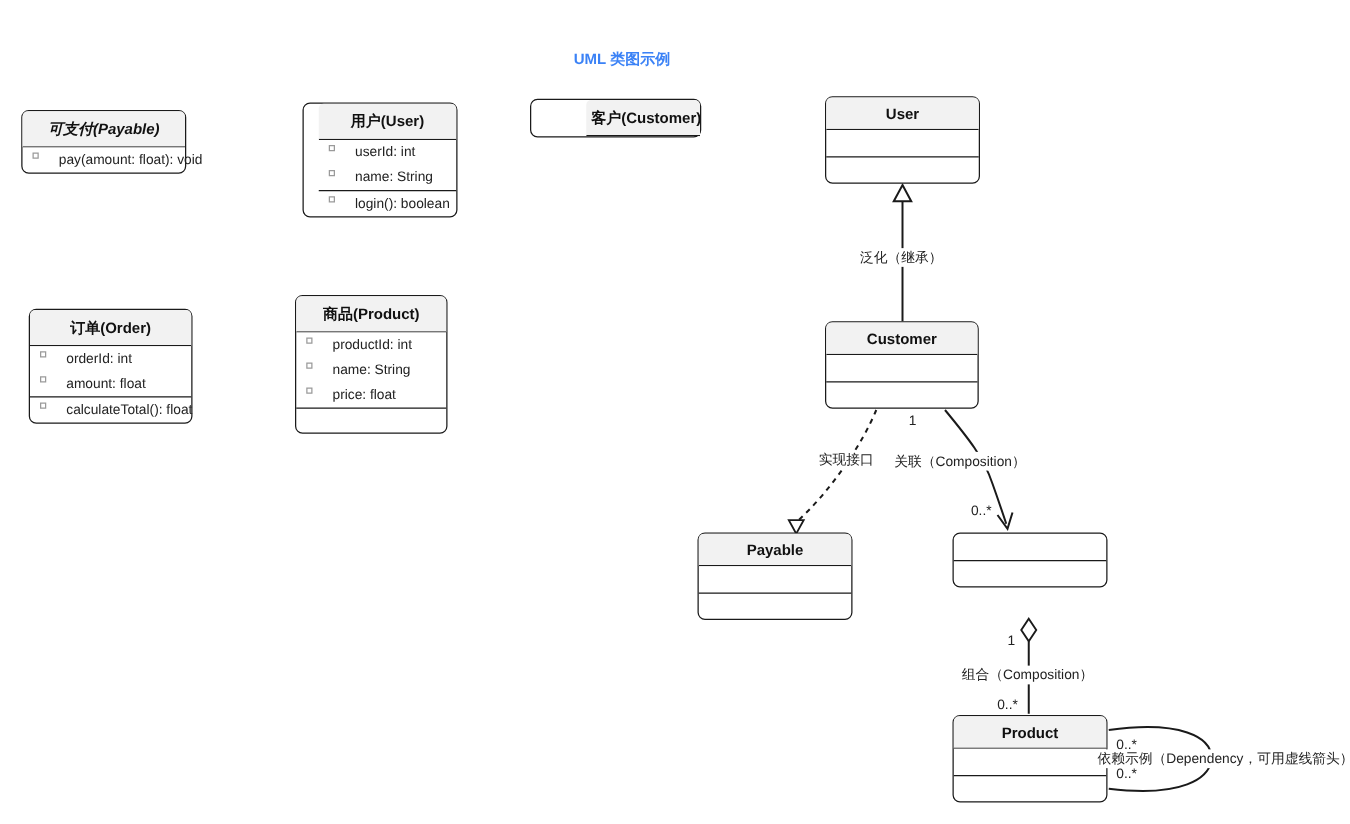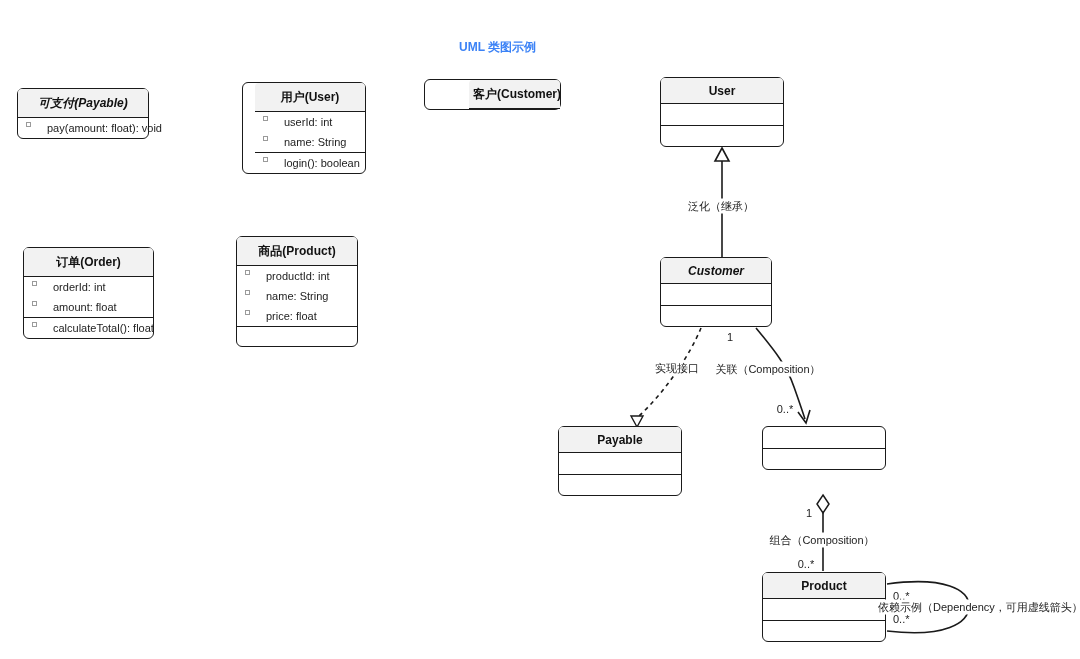--- a/index.html
+++ b/index.html
@@ -194,21 +194,21 @@
   </div>
 
   <div class="uml-class" style="left:660px; top:77px; width:124px;">
     <div class="uml-title">User</div>
     <div class="uml-body">
       <div class="uml-comp blank-tall"></div>
       <div class="uml-comp blank-tall"></div>
     </div>
   </div>
 
-  <div class="uml-class" style="left:660px; top:257px; width:112px;font-style:italic;">
+  <div class="uml-class" style="left:660px; top:257px; width:123px;">
     <div class="uml-title">Customer</div>
     <div class="uml-body">
       <div class="uml-comp blank-tall"></div>
       <div class="uml-comp blank-tall"></div>
     </div>
   </div>
 
   <div class="uml-class" style="left:558px; top:426px; width:124px;">
     <div class="uml-title">Payable</div>
     <div class="uml-body">

